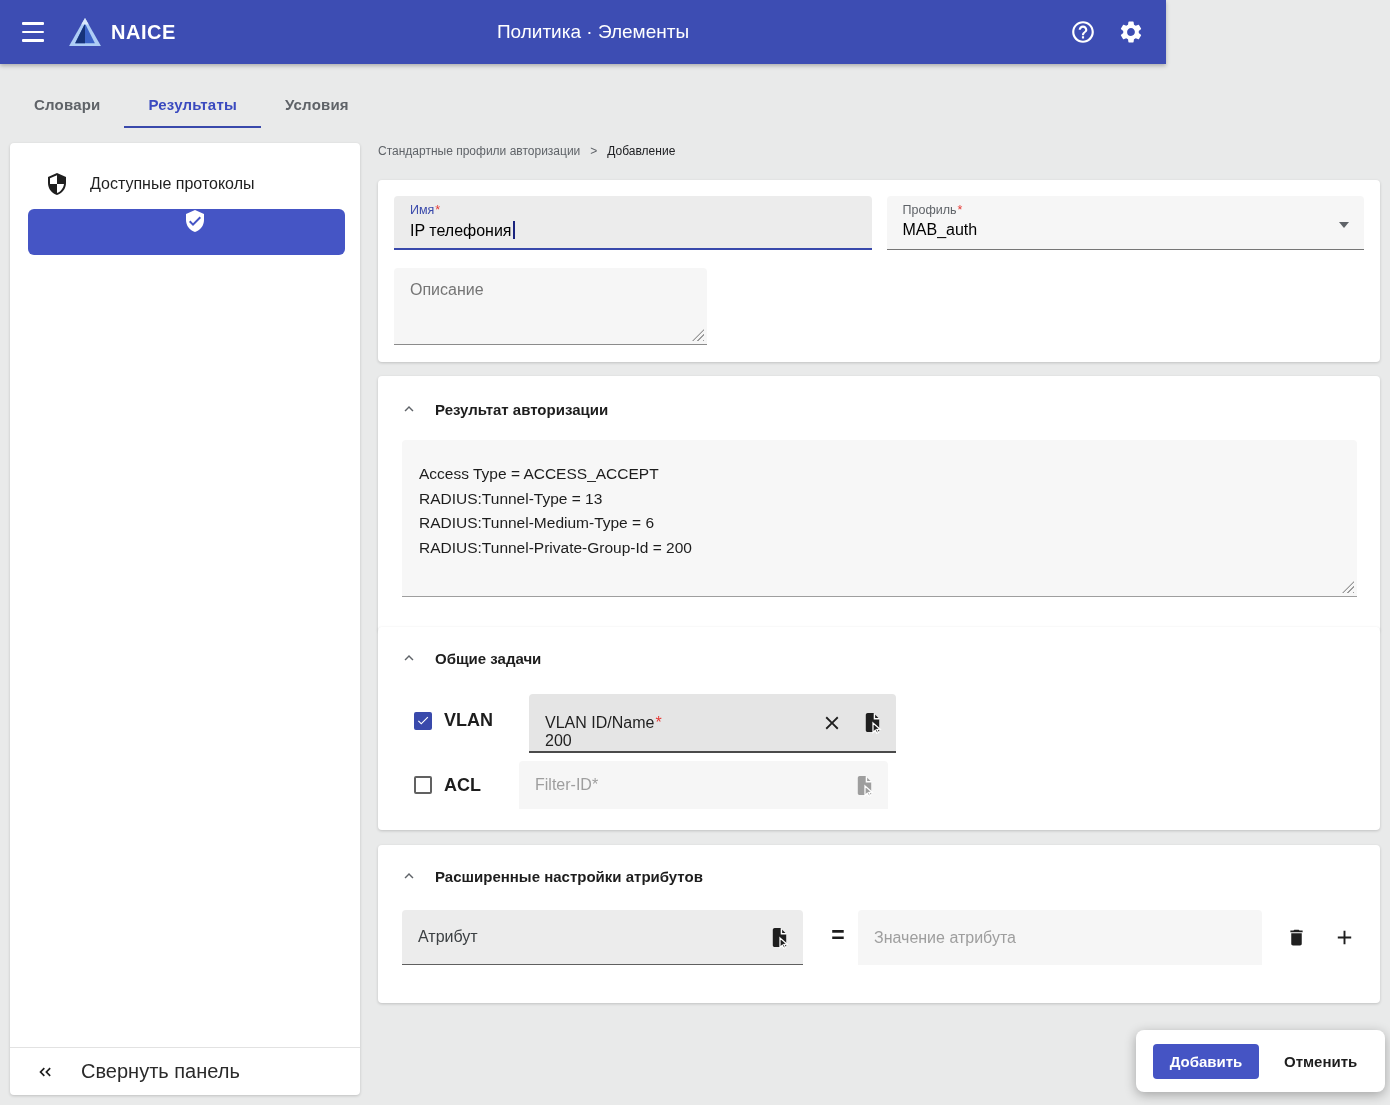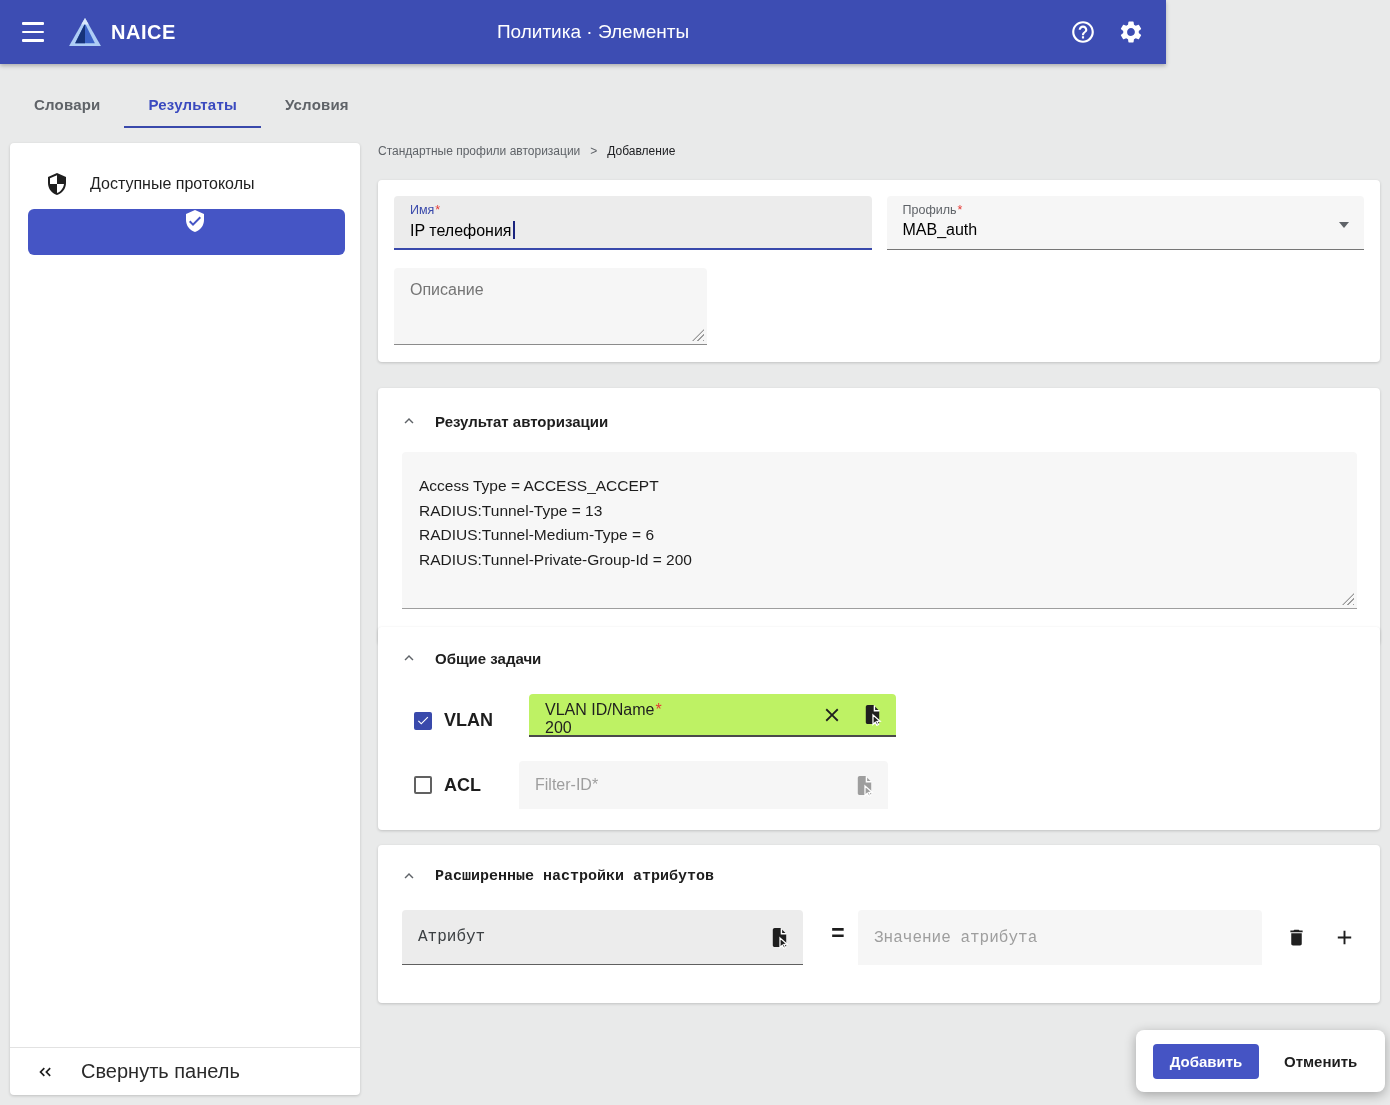--- a/index.html
+++ b/index.html
@@ -64,23 +64,23 @@
   .bc-parent{ color:#5f6368; cursor:pointer; }
   .bc-sep{ color:#5f6368; margin:0 10px; }
   .bc-current{ color:#202124; }
 
   
   .card{
     position:absolute; left:378px; width:1002px; background:#fff;
     border-radius:4px; box-shadow:0 1px 3px rgba(0,0,0,.18);
   }
   .card1{ top:180px; height:182px; }
-  .card2{ top:388px; height:256px;text-decoration:underline; }
+  .card2{ top:376px; height:256px;text-decoration:underline; }
   .card3{ top:627px; height:203px; }
-  .card4{ top:845px; height:158px;font-family:Liberation Mono, monospace; }
+  .card4{ top:845px; height:158px; }
 
   .sec-head{ position:absolute; top:24px; left:22px; display:flex; align-items:center; gap:17px; }
   .sec-title{ font-size:15px; font-weight:700; color:#1d1d1d; }
   .chev{ width:18px; height:18px; display:inline-flex; cursor:pointer; }
 
   
   .fields-row{ position:absolute; top:16px; left:16px; right:16px; display:flex; gap:15px; }
   .field{
     flex:1; height:54px; border-radius:4px 4px 0 0; position:relative;
     padding:7px 16px 0 16px; background:#f6f6f6; border-bottom:1px solid #767676; cursor:text;
@@ -114,23 +114,23 @@
   .task-row{ position:absolute; left:36px; display:flex; align-items:center; }
   .row-vlan{ top:67px; height:53px; }
   .row-acl{ top:134px; height:48px; }
   .checkbox{
     width:18px; height:18px; border-radius:2px; border:2px solid #616161;
     display:inline-flex; align-items:center; justify-content:center; cursor:pointer; background:#fff; flex:none;
   }
   .checkbox.checked{ background:var(--accent,#3949AB); border-color:var(--accent,#3949AB); }
   .task-label{ font-size:18px; font-weight:700; color:#1d1d1d; margin-left:12px; }
   .vlan-field{
-    position:absolute; left:115px; top:0; width:367px; height:43px; flex:none;
-    background:#bef264; border-bottom:2px solid #4a4a4a; border-radius:4px 4px 0 0;
-    padding:7px 84px 0 16px; cursor:text;
+    position:absolute; left:115px; top:0; width:367px; height:59px; flex:none;
+    background:#e5e5e5; border-bottom:2px solid #4a4a4a; border-radius:4px 4px 0 0;
+    padding:20px 84px 0 16px; cursor:text;
   }
   .field-icons{ position:absolute; right:12px; top:0; height:100%; display:flex; align-items:center; gap:18px; }
   .icon-btn{ display:inline-flex; cursor:pointer; }
   .filesel{ color:#1f1f1f; }
   .filesel.gray{ color:#9e9e9e; }
 
   .input-flat{
     position:relative; background:#f6f6f6; border-radius:4px 4px 0 0;
     display:flex; align-items:center; padding:0 44px 0 16px; cursor:text;
   }

